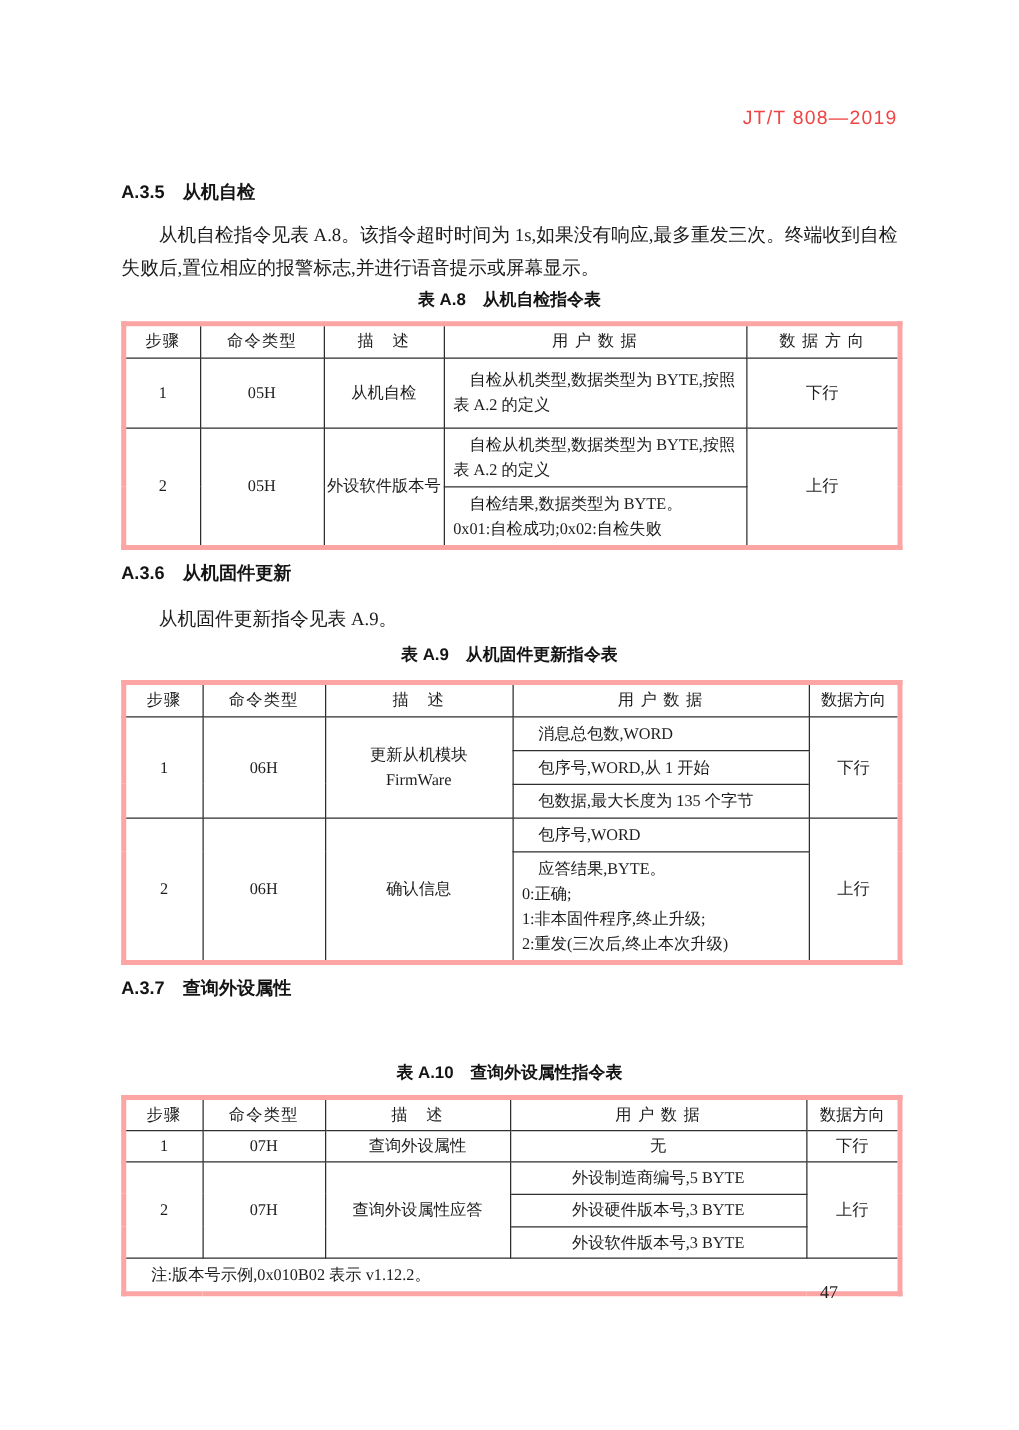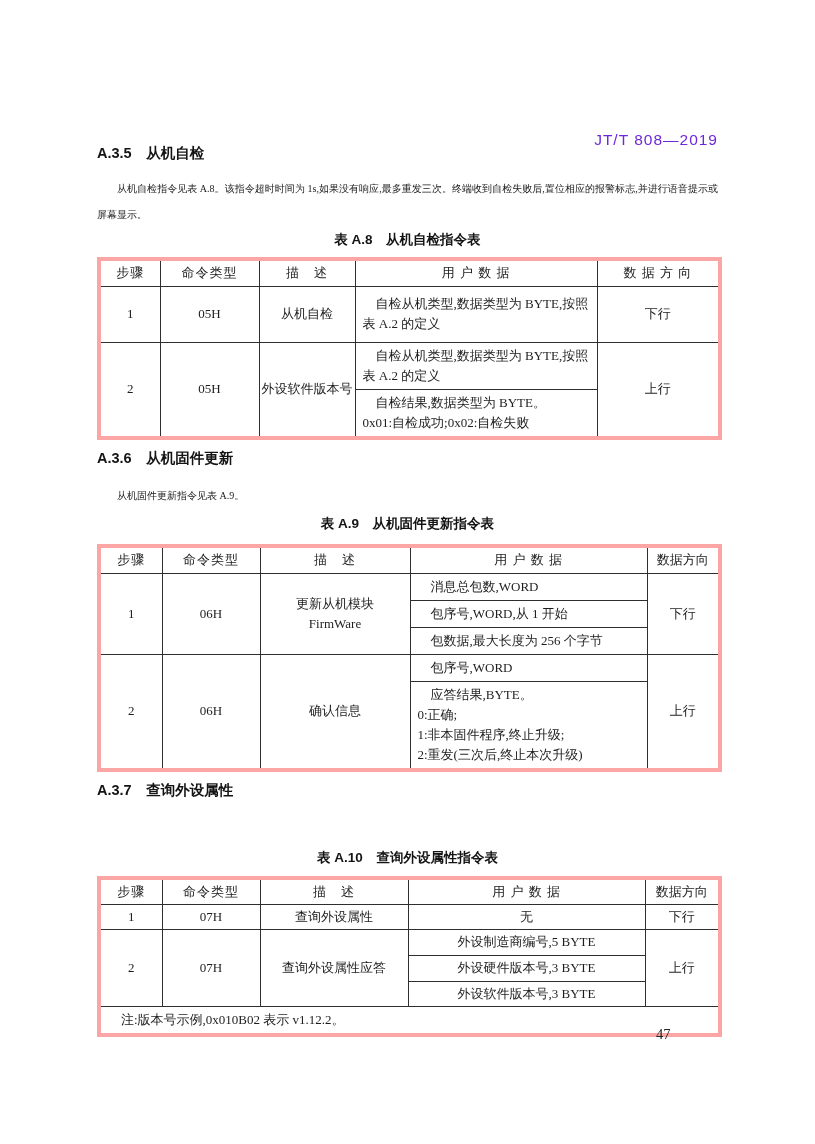--- a/index.html
+++ b/index.html
@@ -5,29 +5,29 @@
   html,body { margin:0; padding:0; background:#e8e8e8; }
   .page {
     position:relative; width:815px; height:1144px; margin:0 auto;
     background:#ffffff; color:#1d1d1d; overflow:hidden;
     font-family:"Liberation Serif","DejaVu Serif",serif;
   }
   .abs { position:absolute; }
   .doc-number {
     top:86px; left:97px; width:621px; text-align:right;
     font-family:"Liberation Sans","DejaVu Sans",sans-serif;
-    font-size:15.5px; letter-spacing:1px; color:#6d28d9;margin-top:45px;
+    font-size:15.5px; letter-spacing:1px; color:#ef4444;
   }
   .sec-heading {
     left:97px; width:621px;
     font-family:"Liberation Sans","DejaVu Sans",sans-serif;
     font-weight:bold; font-size:14.5px; color:#141414;
   }
   .para {
-    left:97px; width:621px; font-size:10px; line-height:26px;
+    left:97px; width:621px; font-size:15px; line-height:26px;
     text-indent:2em; text-align:justify; color:#1b1b1b;
   }
   .table-caption {
     left:97px; width:621px; text-align:center;
     font-family:"Liberation Sans","DejaVu Sans",sans-serif;
     font-weight:bold; font-size:13.5px; color:#141414;
   }
   table.std {
     border-collapse:collapse; table-layout:fixed; width:621px;
     border:4px solid #fca5a5;
@@ -119,21 +119,21 @@
       <td class="cc" rowspan="3">06H</td>
       <td class="cc pre" rowspan="3">更新从机模块
 FirmWare</td>
       <td class="lc">消息总包数,WORD</td>
       <td class="cc" rowspan="3">下行</td>
     </tr>
     <tr style="height:27px">
       <td class="lc">包序号,WORD,从 1 开始</td>
     </tr>
     <tr style="height:27px">
-      <td class="lc">包数据,最大长度为 256 个字节</td>
+      <td class="lc">包数据,最大长度为 135 个字节</td>
     </tr>
     <tr style="height:27px">
       <td class="cc" rowspan="2">2</td>
       <td class="cc" rowspan="2">06H</td>
       <td class="cc" rowspan="2">确认信息</td>
       <td class="lc">包序号,WORD</td>
       <td class="cc" rowspan="2">上行</td>
     </tr>
     <tr style="height:76px">
       <td class="lc pre">应答结果,BYTE。

